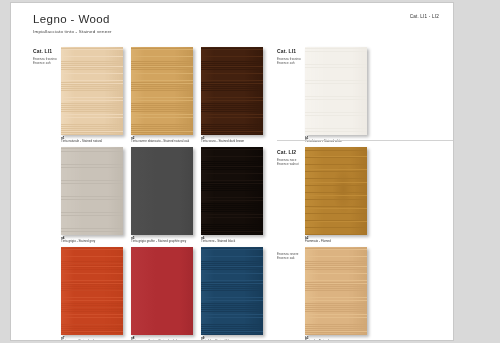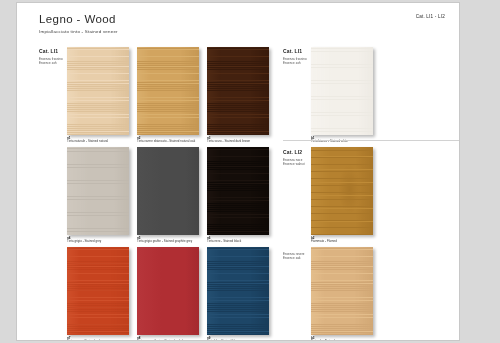--- a/index.html
+++ b/index.html
@@ -3,21 +3,21 @@
 <meta charset="utf-8">
 <style>
   html,body{margin:0;padding:0;}
   body{
     width:500px;height:343px;
     background:#d9d9d9;
     font-family:"Liberation Sans", sans-serif;
     overflow:hidden;
   }
   .page{
-    position:absolute;left:16px;top:2px;
+    position:absolute;left:10px;top:2px;
     width:444px;height:339px;
     background:#ffffff;
     border:1px solid #c8c8c8;
     box-sizing:border-box;
     overflow:hidden;
   }
 
   
   .title{
     position:absolute;left:22px;top:10px;

